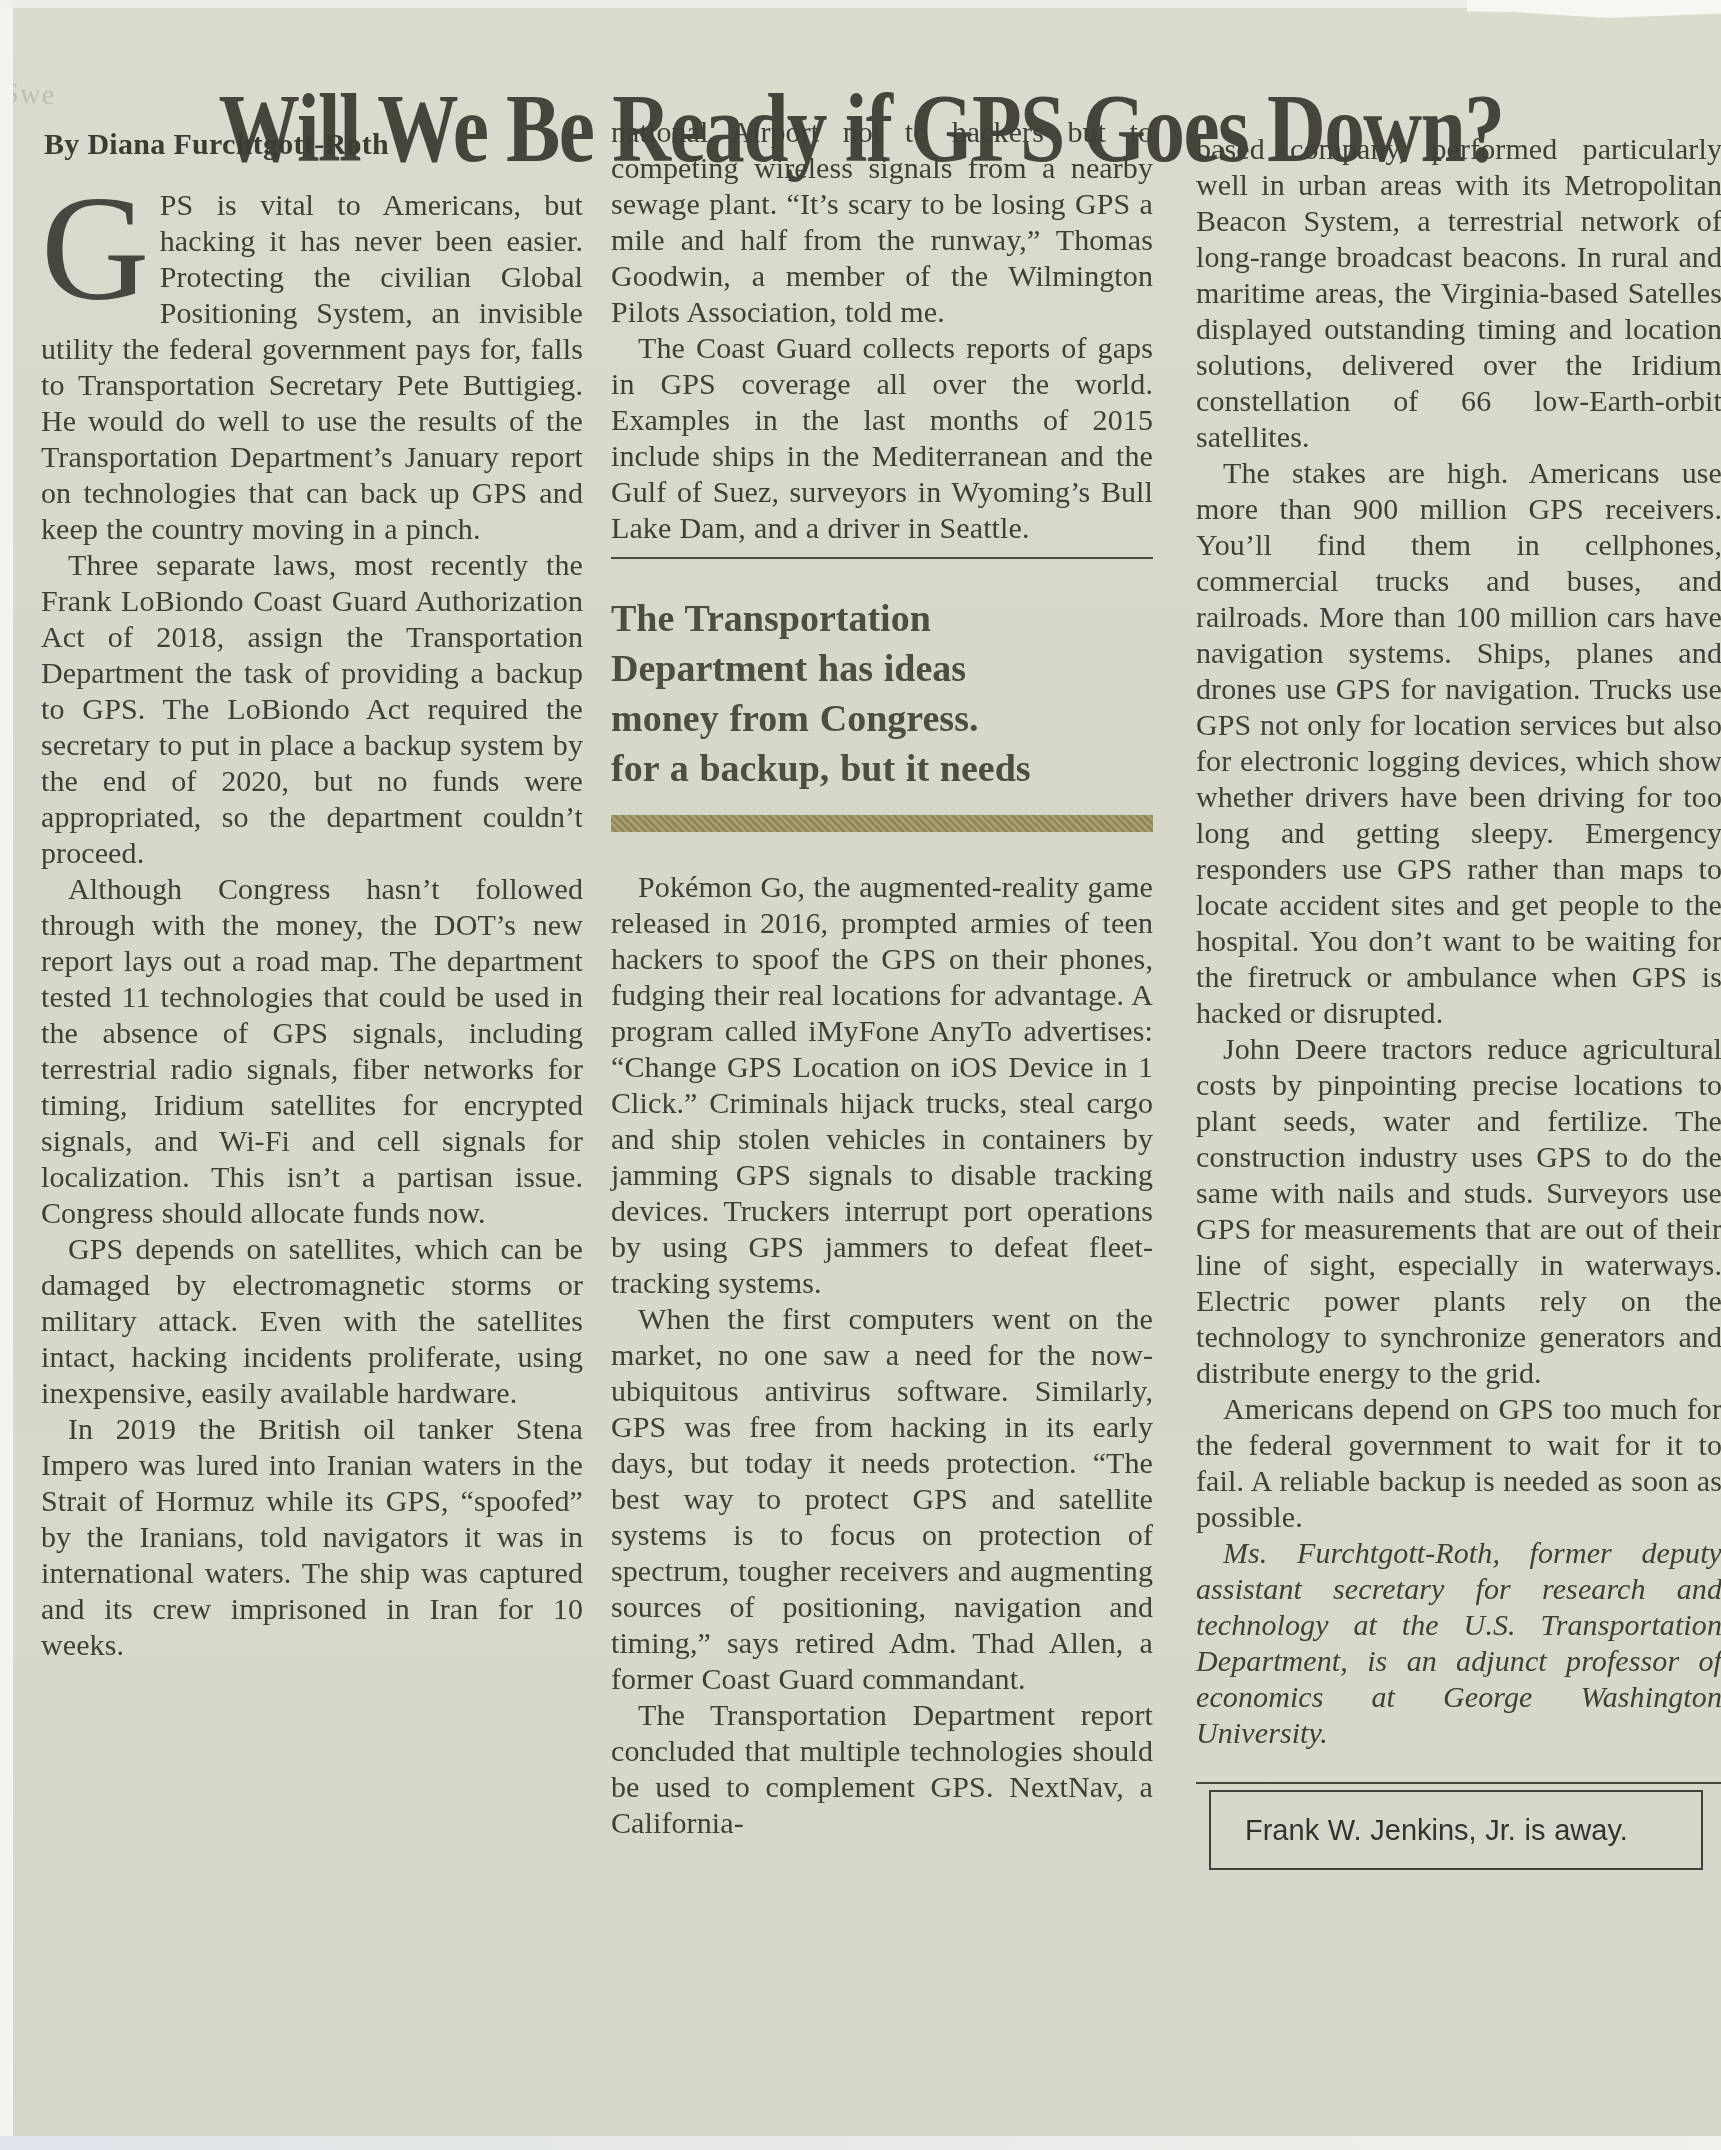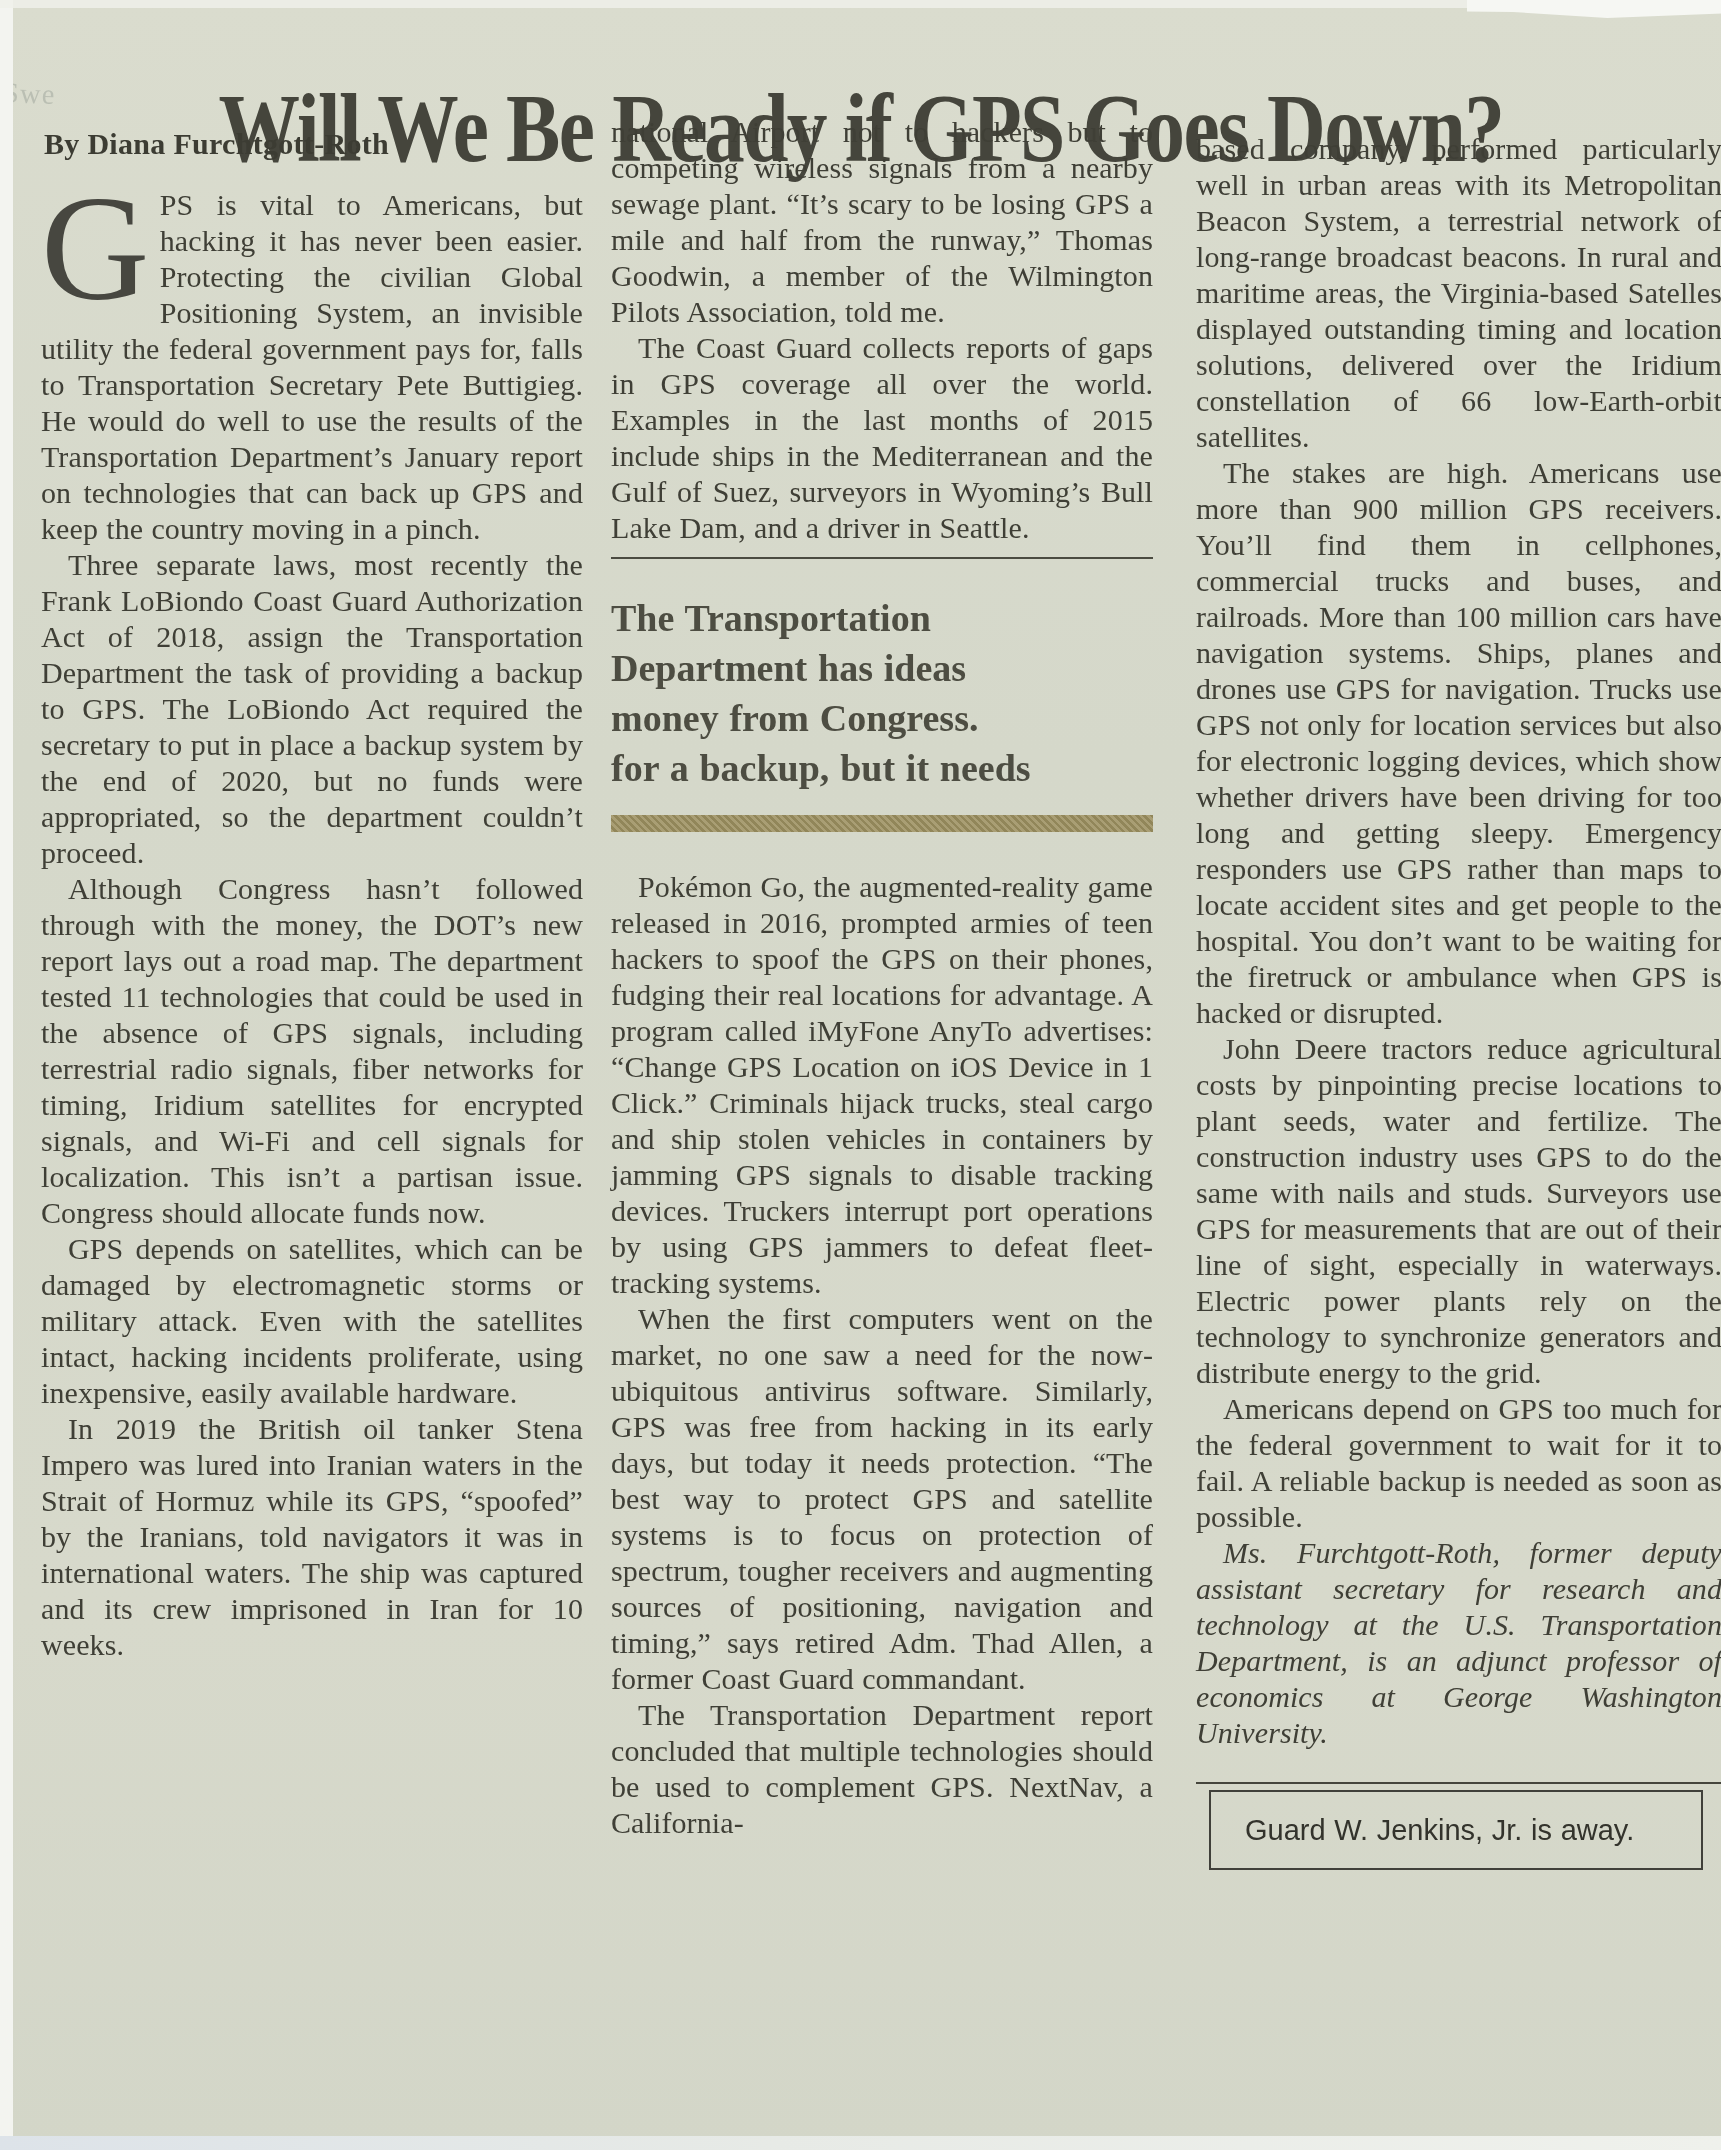--- a/index.html
+++ b/index.html
@@ -135,21 +135,21 @@
 
   <div class="col col3">
     <p class="bp">based company, performed particularly well in urban areas with its Metropolitan Beacon System, a terrestrial network of long-range broadcast beacons. In rural and maritime areas, the Virginia-based Satelles displayed outstanding timing and location solutions, delivered over the Iridium constellation of 66 low-Earth-orbit satellites.</p>
     <p class="bp ind">The stakes are high. Americans use more than 900 million GPS receivers. You’ll find them in cellphones, commercial trucks and buses, and railroads. More than 100 million cars have navigation systems. Ships, planes and drones use GPS for navigation. Trucks use GPS not only for location services but also for electronic logging devices, which show whether drivers have been driving for too long and getting sleepy. Emergency responders use GPS rather than maps to locate accident sites and get people to the hospital. You don’t want to be waiting for the firetruck or ambulance when GPS is hacked or disrupted.</p>
     <p class="bp ind">John Deere tractors reduce agricultural costs by pinpointing precise locations to plant seeds, water and fertilize. The construction industry uses GPS to do the same with nails and studs. Surveyors use GPS for measurements that are out of their line of sight, especially in waterways. Electric power plants rely on the technology to synchronize generators and distribute energy to the grid.</p>
     <p class="bp ind">Americans depend on GPS too much for the federal government to wait for it to fail. A reliable backup is needed as soon as possible.</p>
     <p class="bp ind bio">Ms. Furchtgott-Roth, former deputy assistant secretary for research and technology at the U.S. Transportation Department, is an adjunct professor of economics at George Washington University.</p>
 
     <div class="footer-rule"></div>
     <div class="footer-box">
-      <span>Guard W. Jenkins, Jr. is away.</span>
+      <span>Frank W. Jenkins, Jr. is away.</span>
     </div>
   </div>
 
   <div class="edge-left"></div>
   <div class="edge-top"></div>
   <div class="edge-top-right"></div>
   <div class="edge-bottom"></div>
 </div>
 
 

